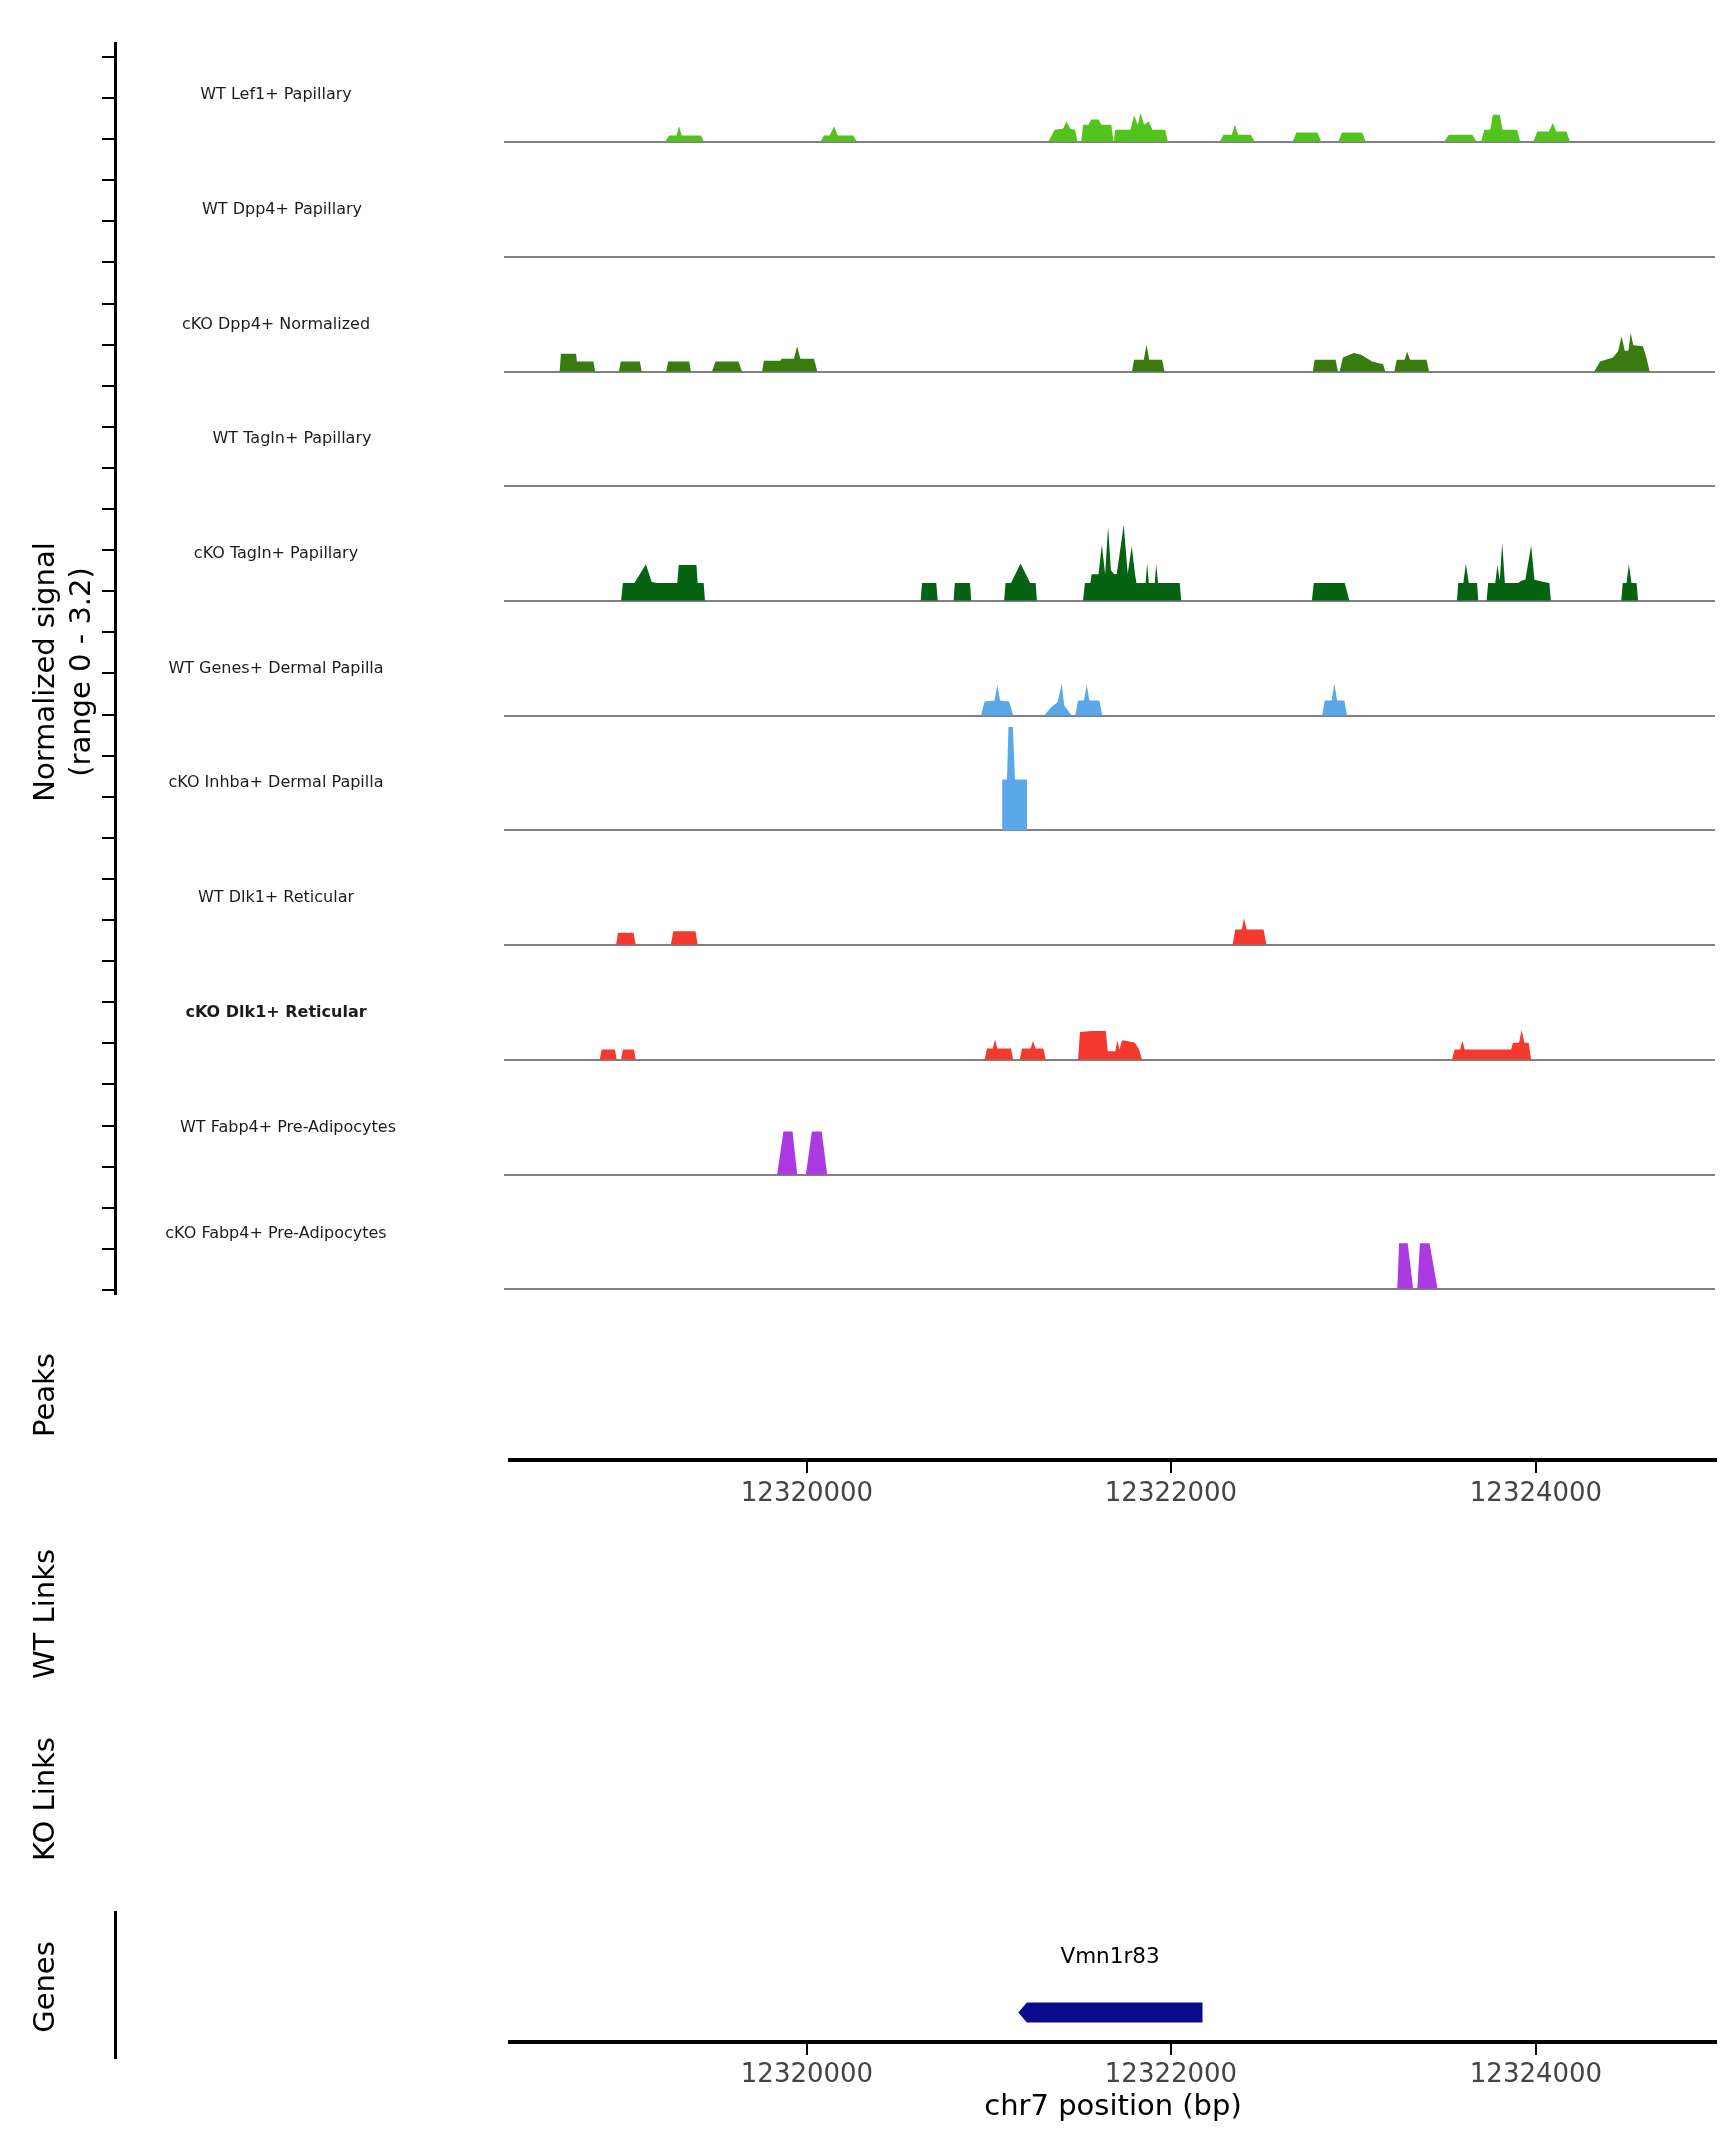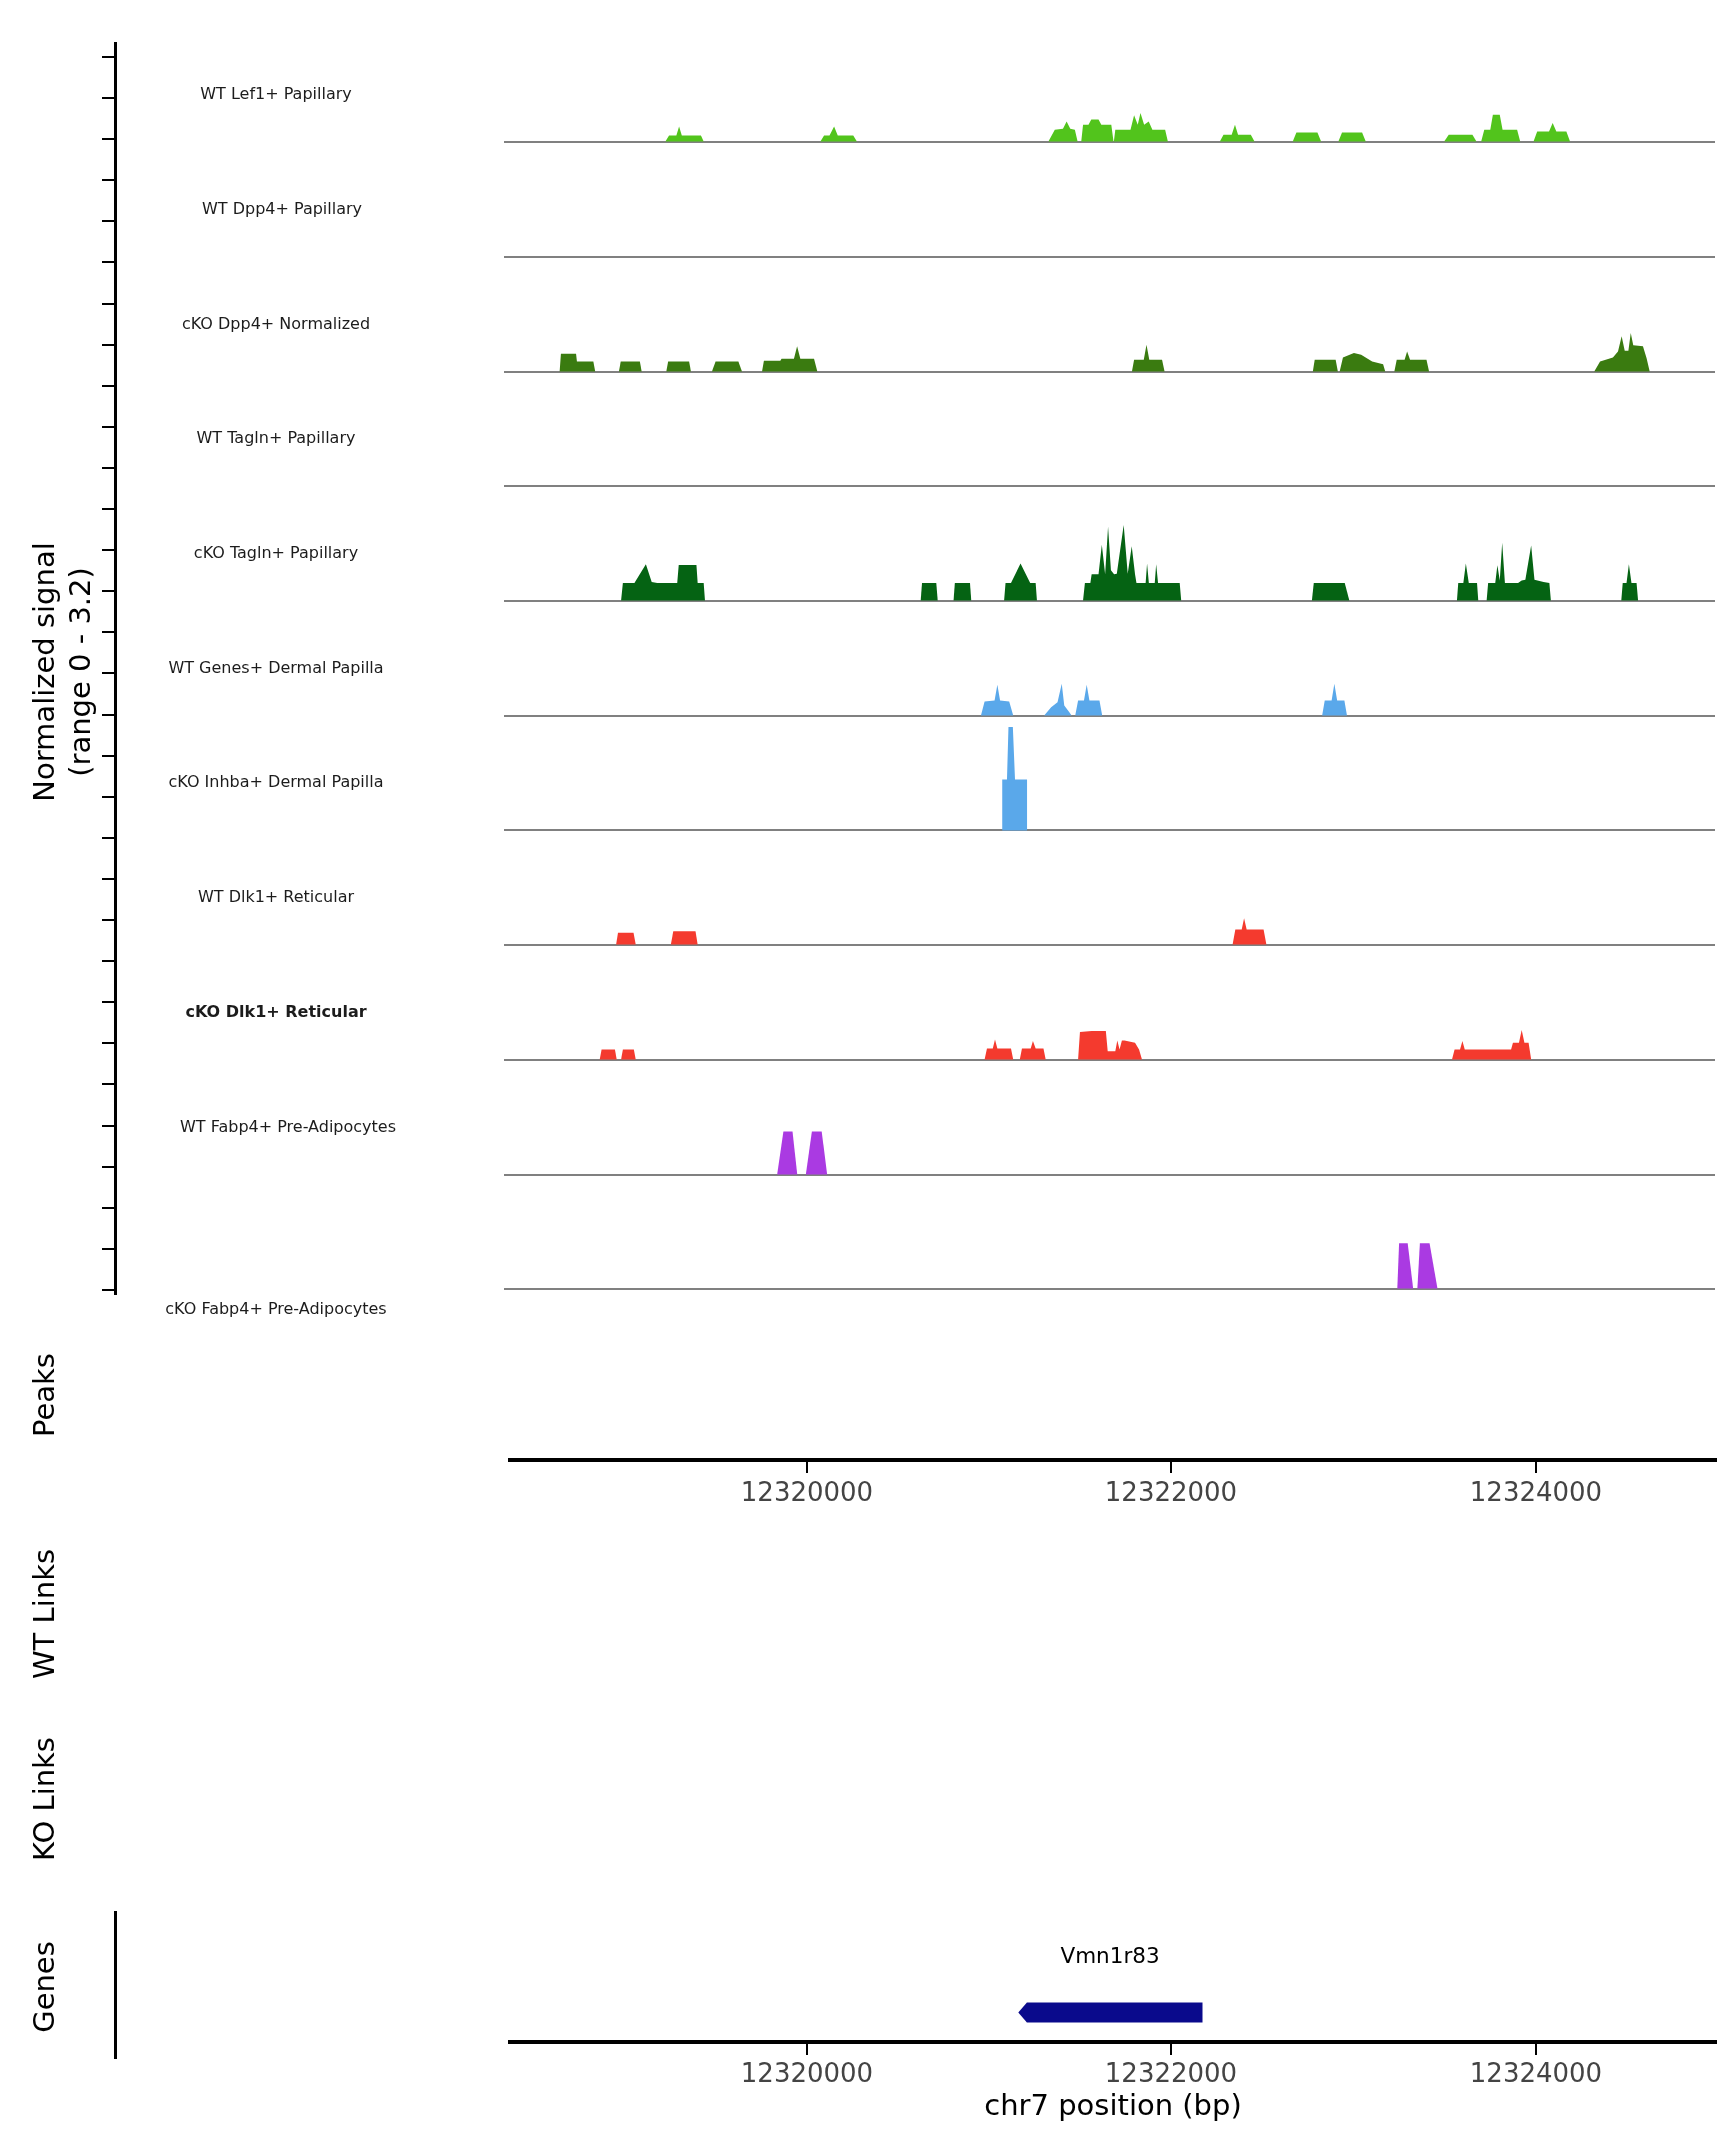--- a/index.html
+++ b/index.html
@@ -105,21 +105,21 @@
           <polygon points="290.0,150.0 295.1,135.9 326.9,135.9 331.9,150.0" fill="#3A7B10"></polygon>
           <polygon points="359.9,150.0 362.5,135.0 385.4,135.0 387.1,132.2 404.4,132.2 408.8,114.8 413.3,132.2 432.4,132.2 437.0,150.0" fill="#3A7B10"></polygon>
           <polygon points="875.8,150.0 878.8,133.6 892.3,133.6 896.1,112.5 900.0,133.6 917.8,133.6 921.3,150.0" fill="#3A7B10"></polygon>
           <polygon points="1128.1,150.0 1130.7,133.6 1159.9,133.6 1163.0,150.0" fill="#3A7B10"></polygon>
           <polygon points="1165.5,150.0 1170.1,130.3 1185.4,124.2 1195.5,126.6 1210.8,135.9 1226.1,139.7 1229.1,150.0" fill="#3A7B10"></polygon>
           <polygon points="1241.8,150.0 1245.1,133.6 1256.1,133.6 1259.6,121.9 1263.7,133.6 1286.6,133.6 1290.2,150.0" fill="#3A7B10"></polygon>
           <polygon points="1520.6,150.0 1528.7,135.9 1546.6,130.3 1553.7,121.9 1558.8,100.8 1563.1,120.9 1568.2,120.9 1571.5,96.1 1575.0,113.4 1588.5,114.8 1593.6,131.3 1597.9,150.0" fill="#3A7B10"></polygon>
         </svg>
       </div>
       <div class="abs " style="left: 0px; top: 0px;">
-        <div class="abs track-label" style="left: 276px; top: 437px;">WT Tagln+ Papillary</div>
+        <div class="abs track-label" style="left: 292px; top: 437px;">WT Tagln+ Papillary</div>
         <div class="abs baseline" style="left: 504px; top: 485px; width: 1211px;"></div>
         <svg width="1211" height="109" style="position: absolute; left: 504px; top: 379px;" viewBox="0 0 1689 152"></svg>
       </div>
       <div class="abs " style="left: 0px; top: 0px;">
         <div class="abs track-label" style="left: 276px; top: 552px;">cKO Tagln+ Papillary</div>
         <div class="abs baseline" style="left: 504px; top: 600px; width: 1211px;"></div>
         <svg width="1211" height="109" style="position: absolute; left: 504px; top: 493px;" viewBox="0 0 1689 152">
           <polygon points="163.3,150.0 165.8,125.6 181.9,125.6 197.9,99.4 206.0,124.2 213.7,125.6 241.6,125.6 243.7,100.3 268.4,100.3 270.1,125.6 278.5,125.6 280.3,150.0" fill="#056313"></polygon>
           <polygon points="581.2,150.0 583.0,125.6 602.9,125.6 604.9,150.0" fill="#056313"></polygon>
           <polygon points="627.0,150.0 628.8,125.6 649.9,125.6 651.7,150.0" fill="#056313"></polygon>
@@ -171,21 +171,21 @@
       </div>
       <div class="abs " style="left: 0px; top: 0px;">
         <div class="abs track-label" style="left: 288px; top: 1126px;">WT Fabp4+ Pre-Adipocytes</div>
         <div class="abs baseline" style="left: 504px; top: 1174px; width: 1211px;"></div>
         <svg width="1211" height="109" style="position: absolute; left: 504px; top: 1067px;" viewBox="0 0 1689 152">
           <polygon points="381.0,150.0 389.7,90.0 402.4,90.0 409.0,150.0" fill="#AA3AE2"></polygon>
           <polygon points="421.0,150.0 429.4,90.0 443.1,90.0 450.7,150.0" fill="#AA3AE2"></polygon>
         </svg>
       </div>
       <div class="abs " style="left: 0px; top: 0px;">
-        <div class="abs track-label" style="left: 276px; top: 1308px;">cKO Fabp4+ Pre-Adipocytes</div>
+        <div class="abs track-label" style="left: 276px; top: 1232px;">cKO Fabp4+ Pre-Adipocytes</div>
         <div class="abs baseline" style="left: 504px; top: 1288px; width: 1211px;"></div>
         <svg width="1211" height="109" style="position: absolute; left: 504px; top: 1181px;" viewBox="0 0 1689 152">
           <polygon points="1245.9,150.0 1248.4,86.7 1260.4,86.7 1268.0,150.0" fill="#AA3AE2"></polygon>
           <polygon points="1273.9,150.0 1277.4,86.7 1290.9,86.7 1301.9,150.0" fill="#AA3AE2"></polygon>
         </svg>
       </div>
     </div>
 
   <div id="peaks-axis">
       <div class="abs axis-line" style="left: 508px; top: 1458px; width: 1209px;"></div>

